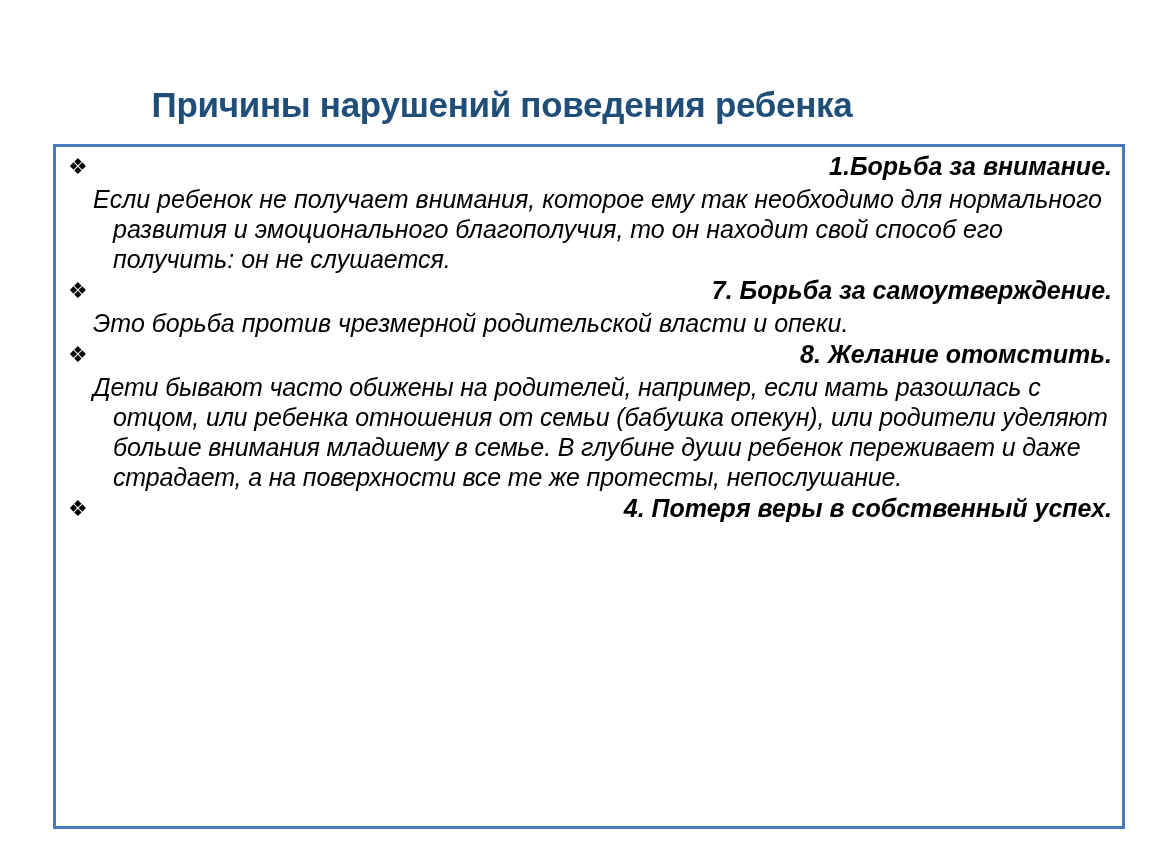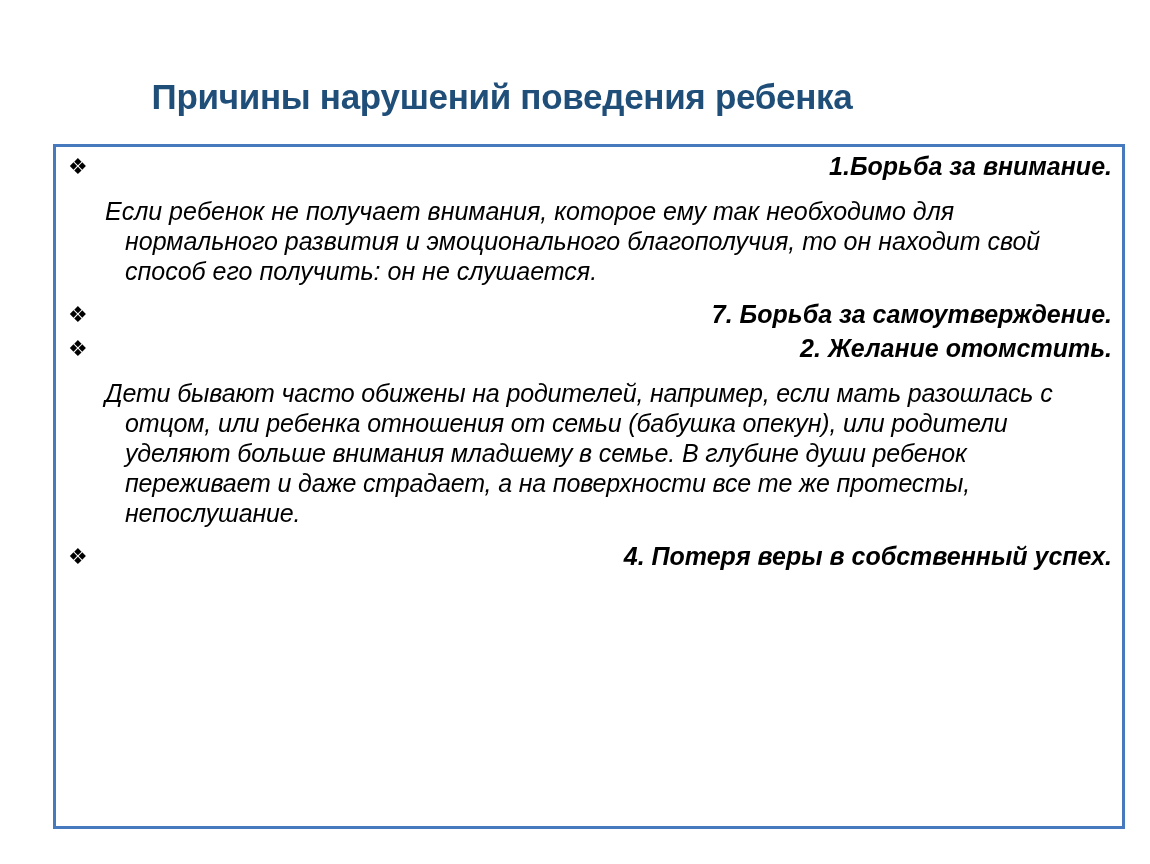--- a/index.html
+++ b/index.html
@@ -19,21 +19,21 @@
     position: absolute;
     left: 0; top: 0;
     width: 1150px;
     height: 864px;
     background: #ffffff;
   }
 
   #slide-title {
     position: absolute;
     left: 0;
-    top: 76px;
+    top: 84px;
     width: 1004px;
     text-align: center;
     font-family: "Liberation Sans", sans-serif;
     font-weight: bold;
     font-size: 35px;
     line-height: 42px;
     letter-spacing: -0.3px;
     color: #1F4E79;
     white-space: nowrap;
   }
@@ -86,21 +86,21 @@
   .heading-text {
     flex: 1 1 auto;
     text-align: right;
   }
 
   .para {
     font-style: italic;
     font-weight: normal;
     font-size: 25px;
     line-height: 30px;
-    margin: 12px;
+    margin: 0;
     padding: 0 0 0 47px;
     text-indent: -20px;
     color: #000000;
   }
 
   .para.tight { letter-spacing: -0.15px; }
 
   .sp-1 { height: 2px; }
   .sp-2 { height: 1px; }
 </style>
@@ -124,28 +124,29 @@
       </div>
 
       <div class="sp-2"></div>
 
       <div class="block">
         <div class="heading-row">
           <span class="bullet-glyph">❖</span>
           <span class="heading-text">7. Борьба за самоутверждение.</span>
         </div>
         <div class="sp-1"></div>
+        <p class="para">Это борьба против чрезмерной родительской власти и опеки.</p>
       </div>
 
       <div class="sp-2"></div>
 
       <div class="block">
         <div class="heading-row">
           <span class="bullet-glyph">❖</span>
-          <span class="heading-text">2. Желание отомстить.</span>
+          <span class="heading-text">8. Желание отомстить.</span>
         </div>
         <div class="sp-1"></div>
         <p class="para tight">Дети бывают часто обижены на родителей, например, если мать разошлась с отцом, или ребенка отношения от семьи (бабушка опекун), или родители уделяют больше внимания младшему в семье. В глубине души ребенок переживает и даже страдает, а на поверхности все те же протесты, непослушание.</p>
       </div>
 
       <div class="sp-2"></div>
 
       <div class="block">
         <div class="heading-row">
           <span class="bullet-glyph">❖</span>

